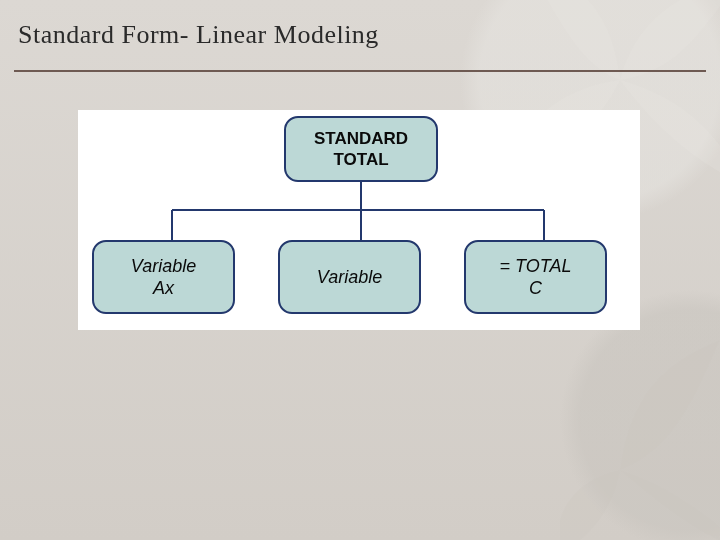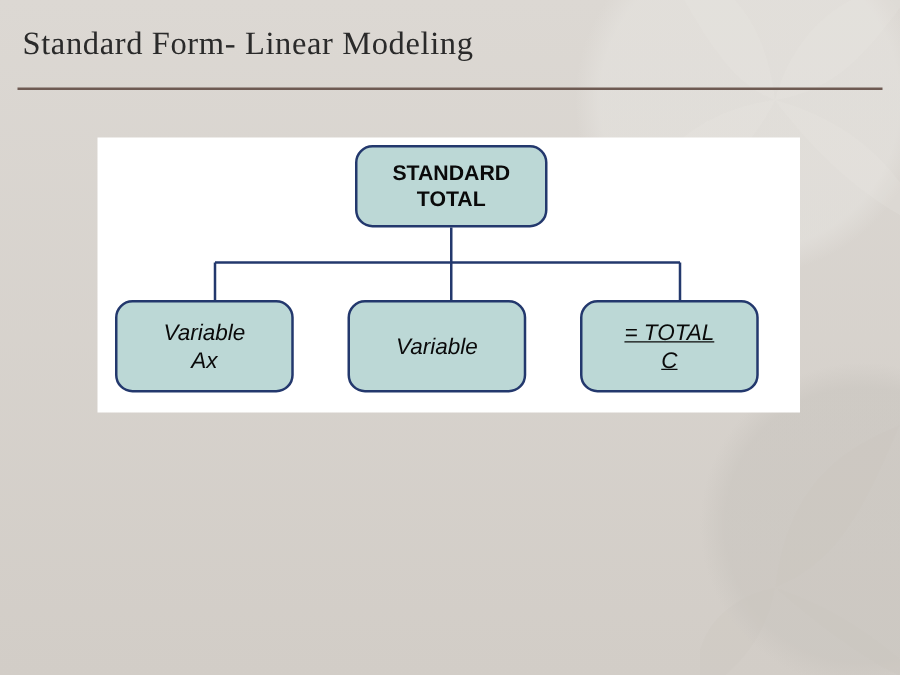--- a/index.html
+++ b/index.html
@@ -61,21 +61,21 @@
     color: #0a0a0a;
     display: flex;
     flex-direction: column;
     justify-content: center;
     line-height: 1.25;
   }
   .node.top { left: 206px; top: 6px; width: 154px; height: 66px; font-size: 17px; font-weight: bold; }
   .node.child { top: 130px; width: 143px; height: 74px; font-size: 18px; font-style: italic; }
   .node.c1 { left: 14px; }
   .node.c2 { left: 200px; }
-  .node.c3 { left: 386px; text-decoration: underline; }
+  .node.c3 { left: 386px; }
   .node .l2 { font-style: italic; }
   .connectors {
     position: absolute;
     left: 0; top: 0;
     width: 562px; height: 220px;
     pointer-events: none;
   }
 </style>
 </head>
 <body>

